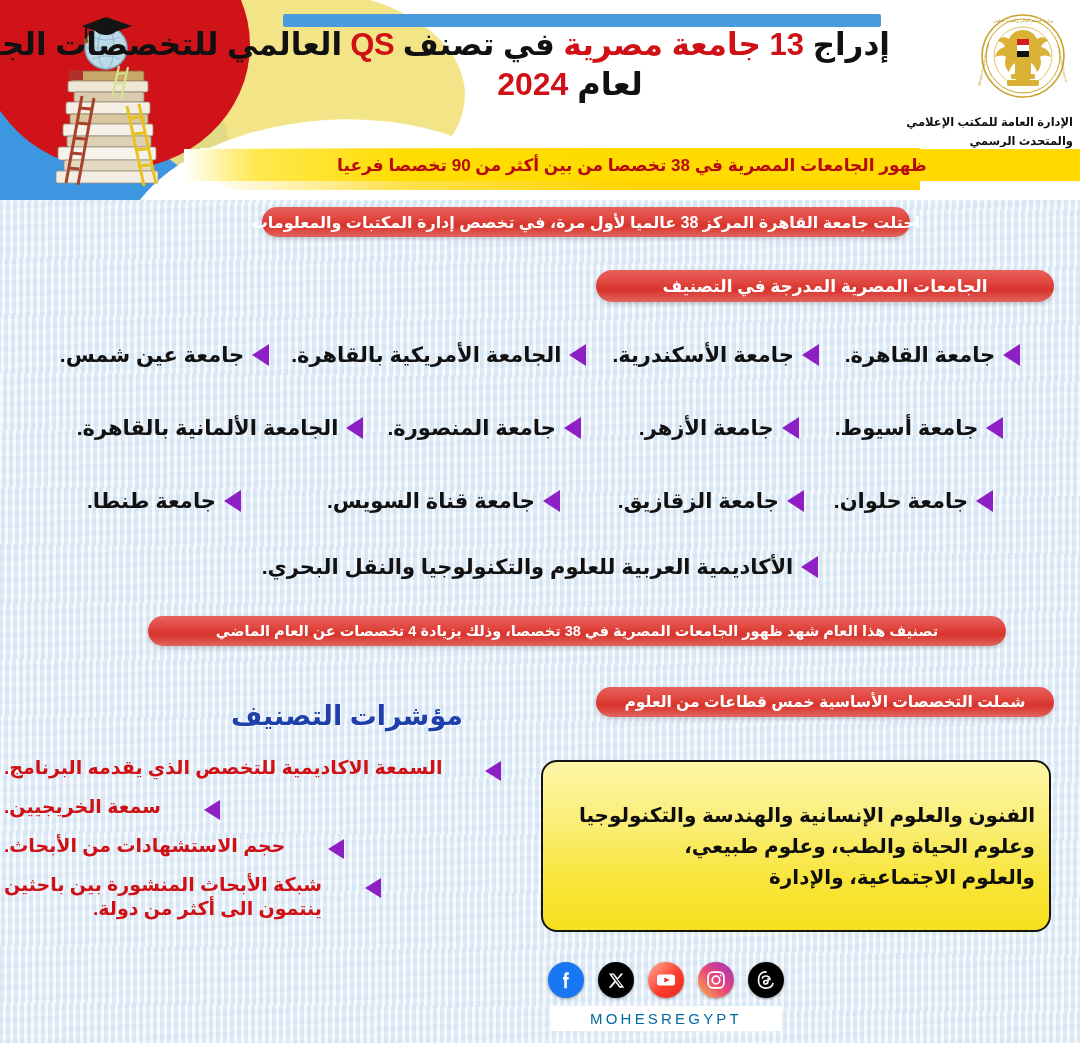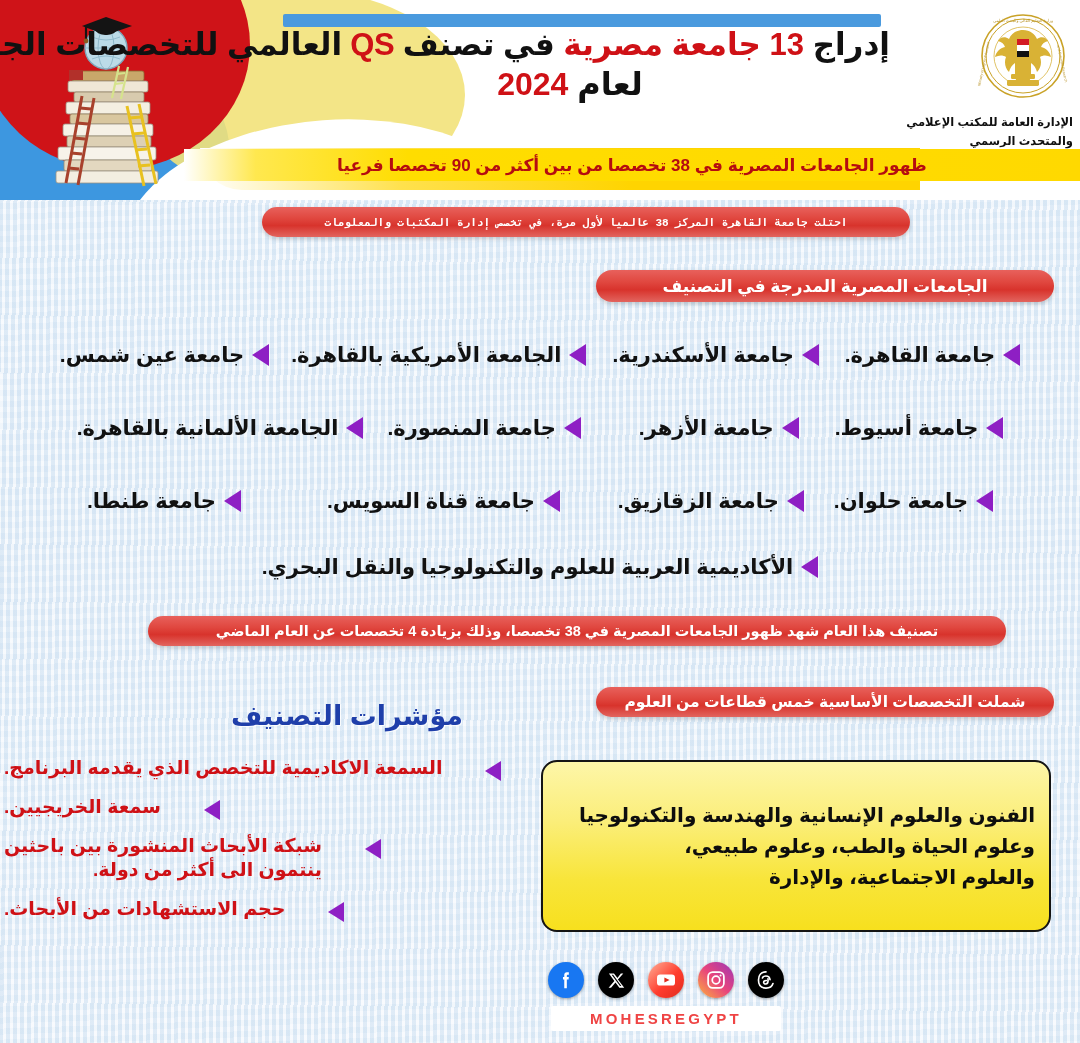--- a/index.html
+++ b/index.html
@@ -81,21 +81,21 @@
   
   .pill{
     position:absolute;border-radius:22px;display:flex;align-items:center;justify-content:center;
     background:linear-gradient(180deg,#e8615c 0%,#e0473f 38%,#d8332c 62%,#e2655f 100%);
     box-shadow:0 2px 4px rgba(0,0,0,.18);
     direction:rtl;
   }
   .pill .txt{color:#ffffff;font-weight:bold;white-space:nowrap;}
 
   #pill-cairo{left:262px;top:207px;width:648px;height:30px;}
-  #pill-cairo .txt{font-size:11px;font-family:Liberation Mono, monospace;}
+  #pill-cairo .txt{font-size:16px;}
 
   #pill-listed{left:596px;top:270px;width:458px;height:32px;}
   #pill-listed .txt{font-size:17px;}
 
   #pill-increase{left:148px;top:616px;width:858px;height:30px;}
   #pill-increase .txt{font-size:14.5px;}
 
   #pill-sectors{left:596px;top:687px;width:458px;height:30px;}
   #pill-sectors .txt{font-size:15.5px;}
 
@@ -186,21 +186,21 @@
   .soc-yt{background:linear-gradient(135deg,#ffb199 0%,#ff3d2e 55%,#e02b1c 100%);}
   .soc-ig{background:linear-gradient(45deg,#fdb33c 0%,#e8447c 50%,#9b36b7 100%);}
   .soc-th{background:#000000;}
 
   .handle{
     position:absolute;left:551px;top:46px;width:230px;height:25px;
     background:#ffffff;display:flex;align-items:center;justify-content:center;
     border-radius:2px;direction:ltr;
   }
   .handle .txt{
-    font-size:15px;font-weight:bold;letter-spacing:3.2px;color:#ef4444;
+    font-size:15px;font-weight:normal;letter-spacing:3.2px;color:#0369a1;
   }
 </style>
 </head>
 <body>
 
 <div class="canvas">
 
   <div class="header">
     <div class="hdr-blue-circle"></div>
     <div class="hdr-yellow-arc"></div>
@@ -399,28 +399,28 @@
     </div>
     <div class="ind-row-wrap">
       <div class="ind-item">
         <span class="ind-tri"></span>
         <span class="ind-text">سمعة الخريجيين.</span>
       </div>
     </div>
     <div class="ind-row-wrap">
       <div class="ind-item">
         <span class="ind-tri"></span>
-        <span class="ind-text" style="white-space:pre-line;">شبكة الأبحاث المنشورة بين باحثين
-ينتمون الى أكثر من دولة.</span>
+        <span class="ind-text">حجم الاستشهادات من الأبحاث.</span>
       </div>
     </div>
     <div class="ind-row-wrap">
       <div class="ind-item">
         <span class="ind-tri"></span>
-        <span class="ind-text">حجم الاستشهادات من الأبحاث.</span>
+        <span class="ind-text" style="white-space:pre-line;">شبكة الأبحاث المنشورة بين باحثين
+ينتمون الى أكثر من دولة.</span>
       </div>
     </div>
   </div>
 
   <div class="yellow-box">
     <div class="yline">الفنون والعلوم الإنسانية والهندسة والتكنولوجيا</div>
     <div class="yline">وعلوم الحياة والطب، وعلوم طبيعي،</div>
     <div class="yline">والعلوم الاجتماعية، والإدارة</div>
   </div>
 

